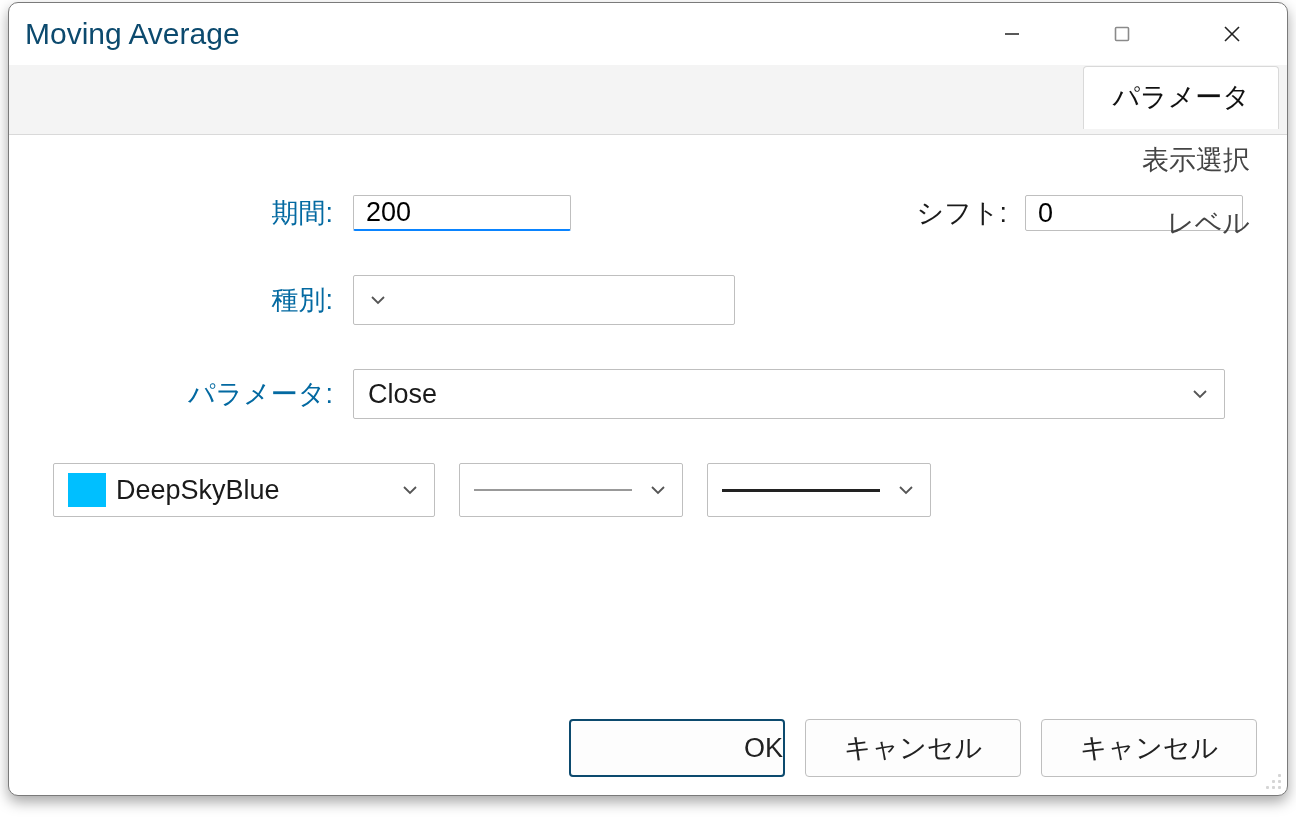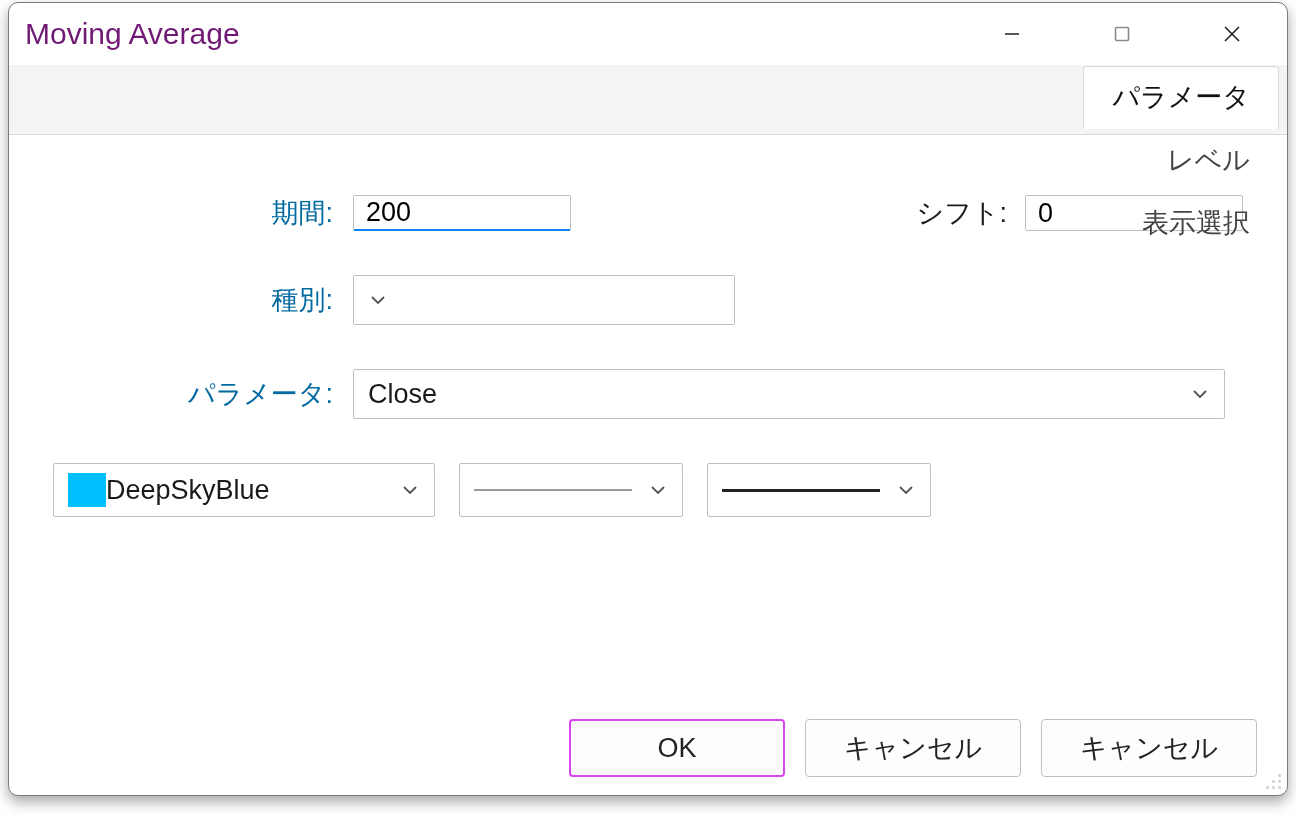--- a/index.html
+++ b/index.html
@@ -24,21 +24,21 @@
   
   .titlebar {
     display: flex;
     align-items: center;
     height: 62px;
     padding-left: 16px;
   }
   .title-text {
     font-size: 30px;
     font-weight: 400;
-    color: #701a75;
+    color: #0c4a6e;
   }
   .win-controls {
     margin-left: auto;
     display: flex;
     height: 100%;
   }
   .win-btn {
     width: 110px;
     display: flex;
     align-items: center;
@@ -132,21 +132,21 @@
     position: relative;
   }
   .select .sel-text { flex: 1; }
   .select .chev {
     flex: 0 0 auto;
     color: #555;
   }
   .method-select { width: 382px; }
   .apply-select  { width: 872px; }
   .style-row .select { height: 54px; }
-  .color-select { width: 382px; display:flex; align-items:center; }
+  .color-select { width: 382px; display:flex; align-items:center; gap:10px;}
   .color-swatch {
     width: 38px; height: 34px;
     background: #00bfff;
     flex: 0 0 auto;
   }
   .color-text { font-size: 27px; }
   .linestyle-select {
     width: 224px;
     margin-left: 24px;
     display:flex; align-items:center; justify-content:space-between;
@@ -179,21 +179,22 @@
     display: flex;
     align-items: center;
     justify-content: center;
     font-size: 27px;
     border: 1px solid #bfbfbf;
     border-radius: 4px;
     background: #fdfdfd;
     color: #222;
   }
   .btn.primary {
-    border: 2px solid #d946ef;
+    border: 2px solid #0c4a6e;
+    justify-content: flex-end;
   }
   
   .grip {
     position:absolute; right:4px; bottom:4px;
     width:18px; height:18px;
     opacity:0.35;
   }
   .grip span{position:absolute;width:3px;height:3px;background:#888;border-radius:1px;}
 </style>
 </head>
@@ -218,22 +219,22 @@
         <svg width="20" height="20" viewBox="0 0 20 20">
             <line x1="3" y1="3" x2="17" y2="17" stroke="#222" stroke-width="1.6"></line>
             <line x1="17" y1="3" x2="3" y2="17" stroke="#222" stroke-width="1.6"></line>
           </svg>
       </div>
     </div>
   </div>
 
   <div class="tabstrip">
     <div class="tab active"><span>パラメータ</span></div>
+    <div class="tab"><span>表示選択</span></div>
     <div class="tab"><span>レベル</span></div>
-    <div class="tab"><span>表示選択</span></div>
   </div>
 
   <div class="content">
 
     <div class="form-row">
       <div class="label">期間:</div>
       <div class="field-wrap">
         <input class="input-text focused period-input" value="200" style="">
       </div>
       <div class="shift-block">

